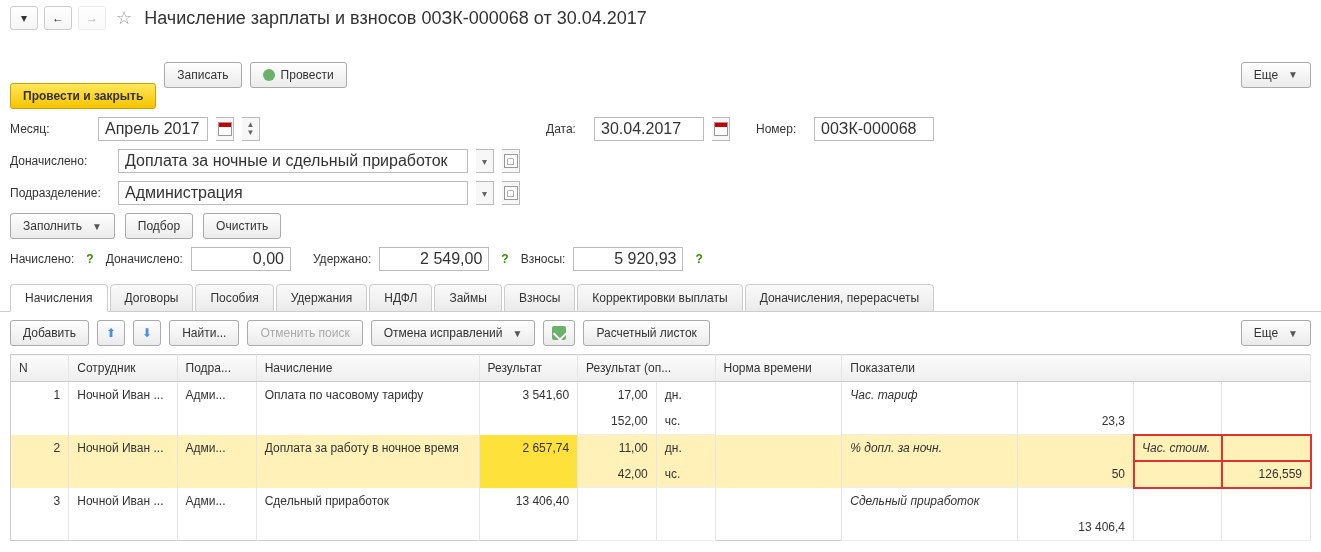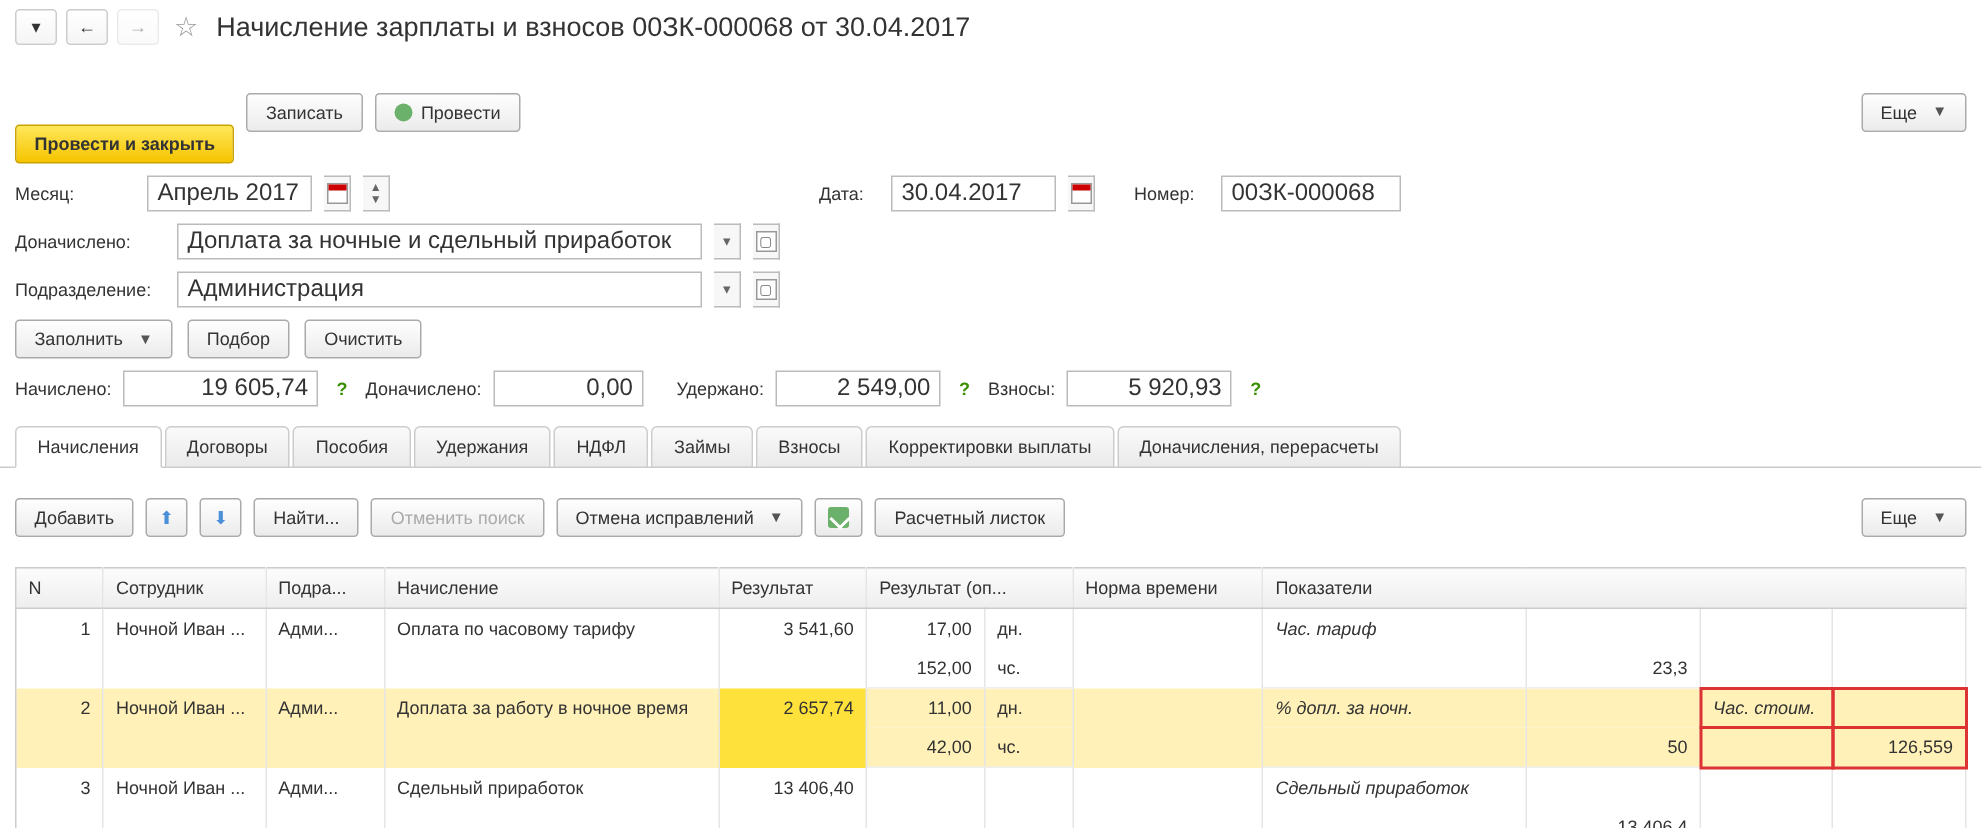--- a/index.html
+++ b/index.html
@@ -103,21 +103,21 @@
     position:relative;
     top:1px;
   }
   .tab.active {
     background:#fff;
     border-bottom: 1px solid #fff;
     font-weight:normal;
   }
   .sub-toolbar {
     display:flex; align-items:center; gap:8px;
-    padding: 20px 10px;
+    padding: 8px 10px;
   }
   .sub-toolbar .btn.disabled { color:#aaa; }
   .icon-green {
     display:inline-block; width:14px; height:14px;
     background:#6bb16b; border-radius:2px;
     position:relative;
   }
   .icon-green::after {
     content:""; position:absolute; left:3px; top:3px; width:8px; height:8px;
     border:2px solid #fff; border-top:none; border-right:none;
@@ -236,21 +236,20 @@
   <div class="btn">
     <span>Подбор</span>
   </div>
   <div class="btn">
     <span>Очистить</span>
   </div>
 </div>
 
 <div class="form-row">
   <span>Начислено:</span>
-  <span class="input num" style="width:130px">19 605,74</span>
   <span class="qmark">?</span>
 
   <span>Доначислено:</span>
   <span class="input num" style="width:100px">0,00</span>
 
   <span style="width:6px"></span>
   <span>Удержано:</span>
   <span class="input num" style="width:110px">2 549,00</span>
   <span class="qmark">?</span>
 

